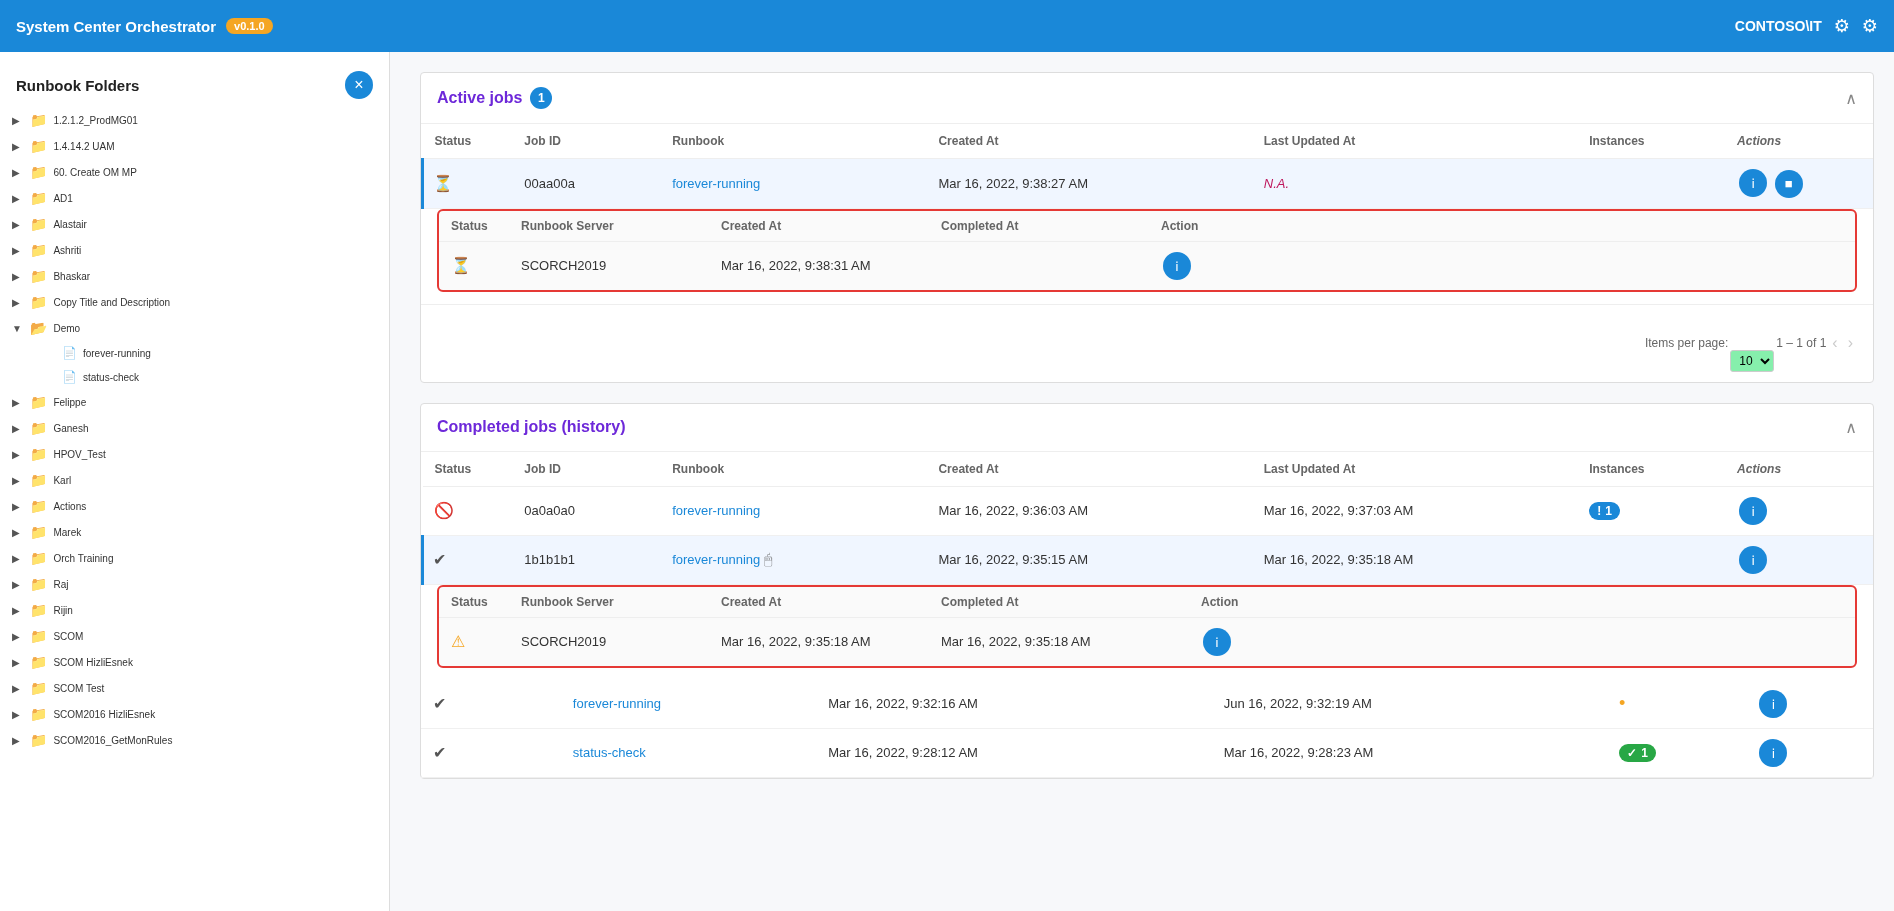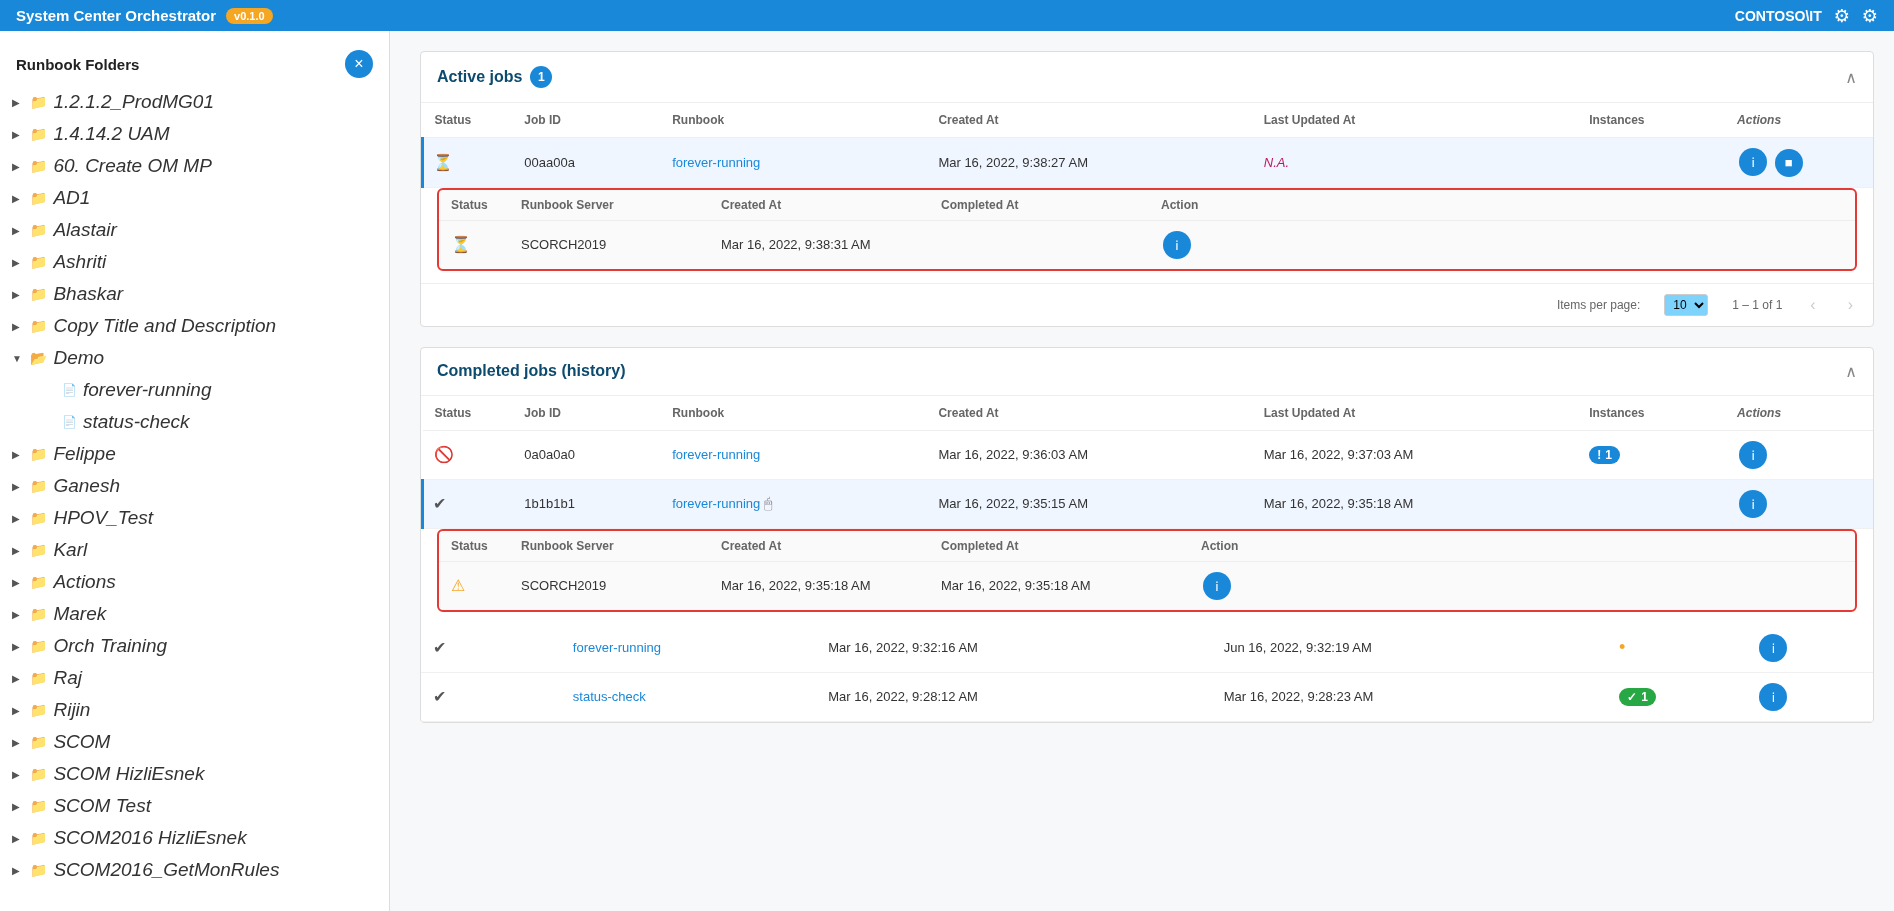--- a/index.html
+++ b/index.html
@@ -2,21 +2,21 @@
 <html><head>
   <meta charset="utf-8">
   <style>
     * { box-sizing: border-box; margin: 0; padding: 0; }
     body { font-family: 'Segoe UI', Arial, sans-serif; font-size: 13px; background: #f0f0f0; display: flex; flex-direction: column; height: 911px; overflow: hidden; }
 
     
     .header {
       background: #1a88d8;
       color: white;
-      height: 31px;
+      height: 52px;
       display: flex;
       align-items: center;
       padding: 0 16px;
       justify-content: space-between;
       flex-shrink: 0;
     }
     .header-left { display: flex; align-items: center; gap: 10px; }
     .header-title { font-size: 15px; font-weight: 600; }
     .version-badge { background: #f5a623; color: white; font-size: 11px; font-weight: 700; padding: 2px 8px; border-radius: 10px; }
     .header-right { display: flex; align-items: center; gap: 12px; }
@@ -59,21 +59,21 @@
       display: flex;
       align-items: center;
       padding: 5px 8px 5px 12px;
       cursor: pointer;
       user-select: none;
       color: #333;
     }
     .sidebar-item .chevron { font-size: 10px; margin-right: 4px; color: #555; width: 14px; }
     .sidebar-item .folder-icon { margin-right: 6px; color: #888; font-size: 14px; }
     .sidebar-item .file-icon { margin-right: 6px; color: #888; font-size: 12px; }
-    .sidebar-item .label { font-size: 19px; font-style: italic; }
+    .sidebar-item .label { font-size: 10px; }
     .sidebar-item.grandchild { padding-left: 62px; }
 
     
     .content {
       flex: 1;
       overflow-y: auto;
       padding: 20px 20px 20px 30px;
       background: #f7f8fa;
     }
 
@@ -85,21 +85,21 @@
       margin-bottom: 20px;
     }
     .section-header {
       display: flex;
       align-items: center;
       justify-content: space-between;
       padding: 14px 16px;
       border-bottom: 1px solid #eee;
     }
     .section-header-left { display: flex; align-items: center; gap: 8px; }
-    .section-title { font-size: 16px; font-weight: 600; color: #0c4a6e; }
+    .section-title { font-size: 16px; font-weight: 600; color: #6d28d9; }
     .count-badge {
       background: #1a88d8;
       color: white;
       border-radius: 50%;
       width: 22px; height: 22px;
       font-size: 12px; font-weight: 700;
       display: flex; align-items: center; justify-content: center;
     }
     .collapse-btn { background: none; border: none; cursor: pointer; color: #888; font-size: 16px; }
 
@@ -165,31 +165,32 @@
       font-size: 13px;
       color: #333;
     }
 
     
     .pagination-bar {
       display: flex;
       align-items: center;
       justify-content: flex-end;
       padding: 10px 16px;
-      gap: 24px;
+      gap: 2px;
       font-size: 12px;
       color: #666;
       border-top: 1px solid #eee;
     }
     .pagination-bar select {
       font-size: 12px;
       border: 1px solid #ccc;
       border-radius: 3px;
       padding: 2px 4px;
-      background: #7dd3fc;
+      background: #86efac;
+      margin-top: 35px;
     }
     .page-nav { background: none; border: none; cursor: pointer; color: #888; font-size: 16px; padding: 0 4px; }
     .page-nav:disabled { color: #ccc; cursor: default; }
 
     
     .instance-badge {
       display: inline-flex;
       align-items: center;
       background: #1a88d8;
       color: white;

